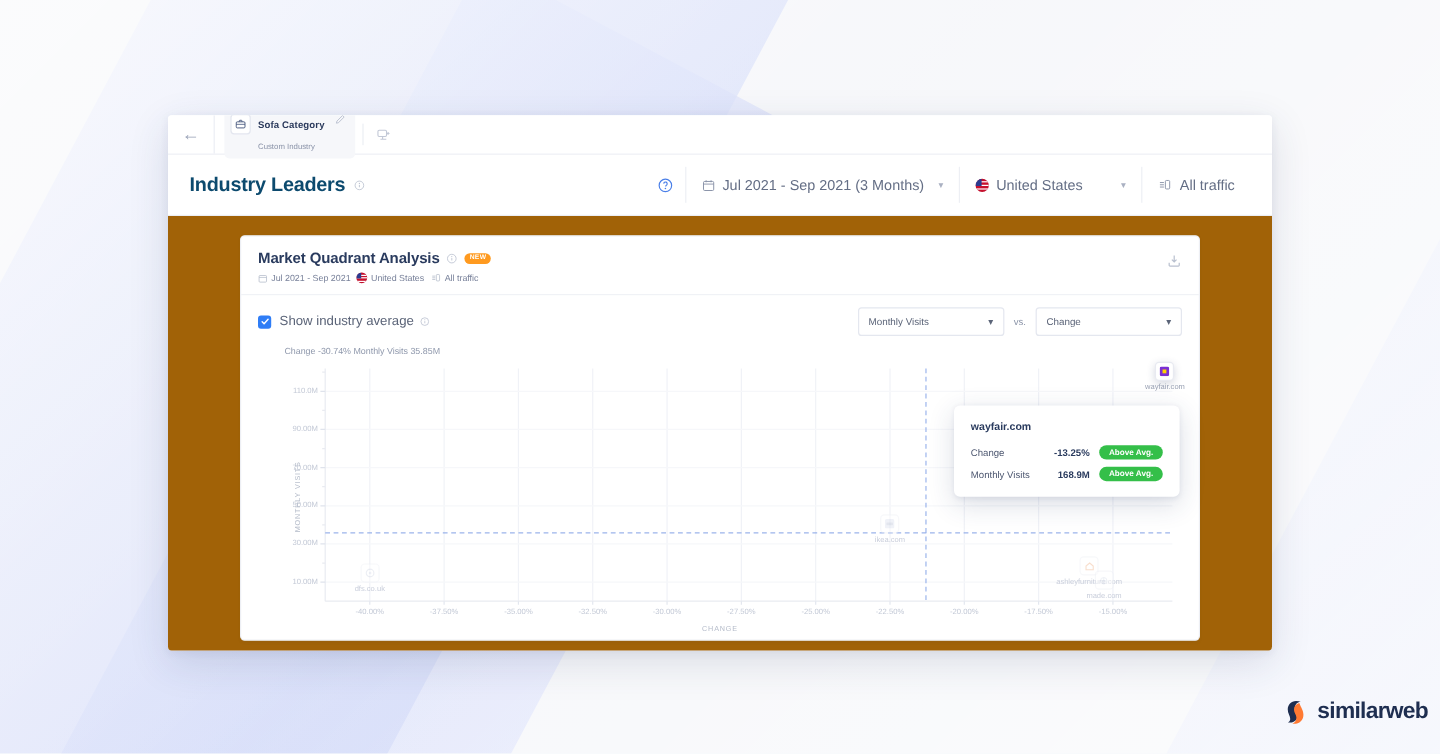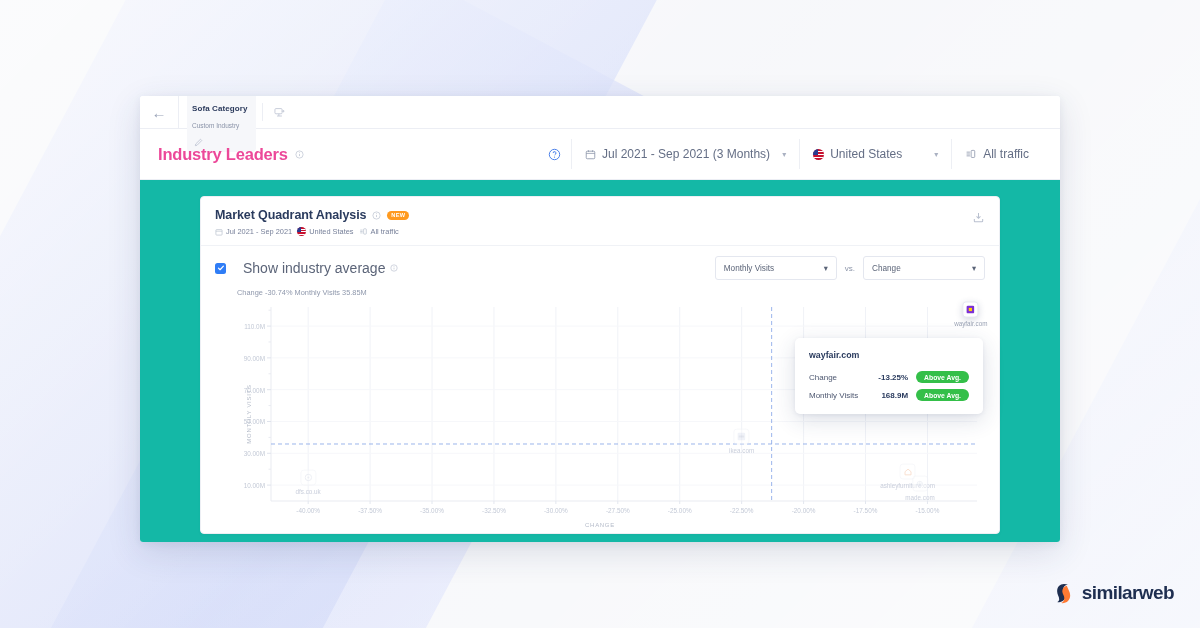--- a/index.html
+++ b/index.html
@@ -31,65 +31,65 @@
     box-shadow:0 10px 34px rgba(40,55,100,.14),0 2px 8px rgba(40,55,100,.07);
     overflow:hidden;
   }
 
   
   .topbar{height:32px;display:flex;align-items:center;border-bottom:1px solid #eceef4;background:#fff;}
   .back-btn{width:38px;height:32px;display:flex;align-items:center;justify-content:center;
     border-right:1px solid #eceef4;cursor:pointer;}
   .back-arrow{color:#9aa3b8;font-size:15px;line-height:1;}
   .crumb{display:flex;align-items:flex-start;gap:6px;background:#f6f7fa;border-radius:4px;
-    padding:3px 8px 3px 5px;margin-left:8px;cursor:pointer;flex-direction:column;}
+    padding:3px 8px 3px 5px;margin-left:8px;cursor:pointer;}
   .crumb-ic{width:15px;height:15px;border-radius:3px;background:#fff;border:1px solid #e3e6ef;
     display:flex;align-items:center;justify-content:center;}
   .crumb-txt{line-height:1.05;}
   .crumb-title{font-size:8px;font-weight:bold;color:#2b3a5c;letter-spacing:.1px;}
   .crumb-sub{font-size:6.5px;color:#8a93a8;margin-top:1px;}
   .crumb-edit{color:#b6bdcd;font-size:9px;margin-left:2px;}
   .crumb-sep{width:1px;height:18px;background:#eceef4;margin:0 4px 0 6px;}
   .compare-ic{margin-left:6px;color:#c2c8d6;display:flex;align-items:center;cursor:pointer;}
 
   
   .pagehead{height:50px;display:flex;align-items:center;padding:0 18px 0 10px;background:#fff;border-bottom:1px solid #eceef4;}
-  .page-title{font-size:16.5px;font-weight:bold;color:#ec4899;letter-spacing:-.2px;}
+  .page-title{font-size:16.5px;font-weight:bold;color:#0c4a6e;letter-spacing:-.2px;}
   .title-info{margin-left:7px;color:#b9c0cf;display:inline-flex;vertical-align:middle;}
   .head-spacer{flex:1;}
   .help-btn{width:34px;display:flex;align-items:center;justify-content:center;color:#4a7fe8;cursor:pointer;}
   .filter-sep{width:1px;height:30px;background:#edeff4;}
   .filter{display:flex;align-items:center;gap:6px;padding:0 13px;height:30px;cursor:pointer;white-space:nowrap;}
   .filter-label{font-size:12px;color:#646e85;}
   .caret{color:#aab1c2;font-size:8px;margin-left:6px;}
   .flag{width:11px;height:11px;border-radius:50%;overflow:hidden;position:relative;
     background:#c8102e;flex:none;box-shadow:0 0 0 .5px rgba(0,0,0,.06) inset;}
   .flag i{position:absolute;left:0;right:0;height:1.5px;background:#fff;}
   .flag b{position:absolute;left:0;top:0;width:5px;height:6px;background:#2a3b8f;}
 
   
-  .content{background:#14b8a6;height:364px;padding:16px 0 0 0;box-sizing:border-box;}
+  .content{background:#a16207;height:364px;padding:16px 0 0 0;box-sizing:border-box;}
   .card{margin:0 60px;background:#fff;border:1px solid #edeff4;border-radius:4px;
     box-shadow:0 1px 3px rgba(40,55,100,.05);height:338px;box-sizing:border-box;display:flex;flex-direction:column;}
 
   .card-head{padding:11px 14px 9px 14px;border-bottom:1px solid #f0f2f6;display:flex;align-items:flex-start;}
   .card-title-row{display:flex;align-items:center;gap:6px;}
   .card-title{font-size:12.5px;font-weight:bold;color:#2a3b5e;letter-spacing:-.1px;}
   .badge-new{background:#ff9a1f;color:#fff;font-size:5.6px;font-weight:bold;border-radius:6px;
     padding:1.5px 4px;letter-spacing:.3px;}
   .card-meta{display:flex;align-items:center;gap:5px;margin-top:5px;}
   .meta-item{display:flex;align-items:center;gap:3px;font-size:7.4px;color:#78819a;}
   .export-btn{margin-left:auto;color:#b9c0cf;cursor:pointer;display:flex;padding-top:3px;}
 
   .card-body{flex:1;display:flex;flex-direction:column;padding:10px 14px 6px 14px;}
   .avgrow{display:flex;align-items:center;}
   .cb{width:11px;height:11px;border-radius:2.5px;background:#2f7df6;display:flex;
     align-items:center;justify-content:center;flex:none;cursor:pointer;}
   .cb svg{display:block;}
-  .avg-label{font-size:14px;color:#5b6478;margin-left:17px;}
+  .avg-label{font-size:11px;color:#5b6478;margin-left:7px;}
   .avg-info{margin-left:5px;color:#b9c0cf;display:flex;}
   .selectors{margin-left:auto;display:flex;align-items:center;gap:8px;}
   .sel{width:104px;height:22px;border:1px solid #e4e7ef;border-radius:3px;background:#fff;
     display:flex;align-items:center;padding:0 8px;cursor:pointer;}
   .sel span{font-size:8.2px;color:#5b6478;}
   .sel .caret{margin-left:auto;}
   .vs{font-size:8px;color:#8c95a9;}
 
   .avg-values{font-size:7.4px;color:#8f98ac;margin:8px 0 0 22px;}
 
@@ -120,21 +120,21 @@
     box-shadow:0 6px 22px rgba(40,55,100,.16),0 1px 4px rgba(40,55,100,.08);
     padding:12px 14px 13px 14px;box-sizing:border-box;}
   .tip-title{font-size:8.8px;font-weight:bold;color:#2a3b5e;margin-bottom:11px;}
   .tip-row{display:flex;align-items:center;margin-top:6px;}
   .tip-k{font-size:8px;color:#4d5770;}
   .tip-v{font-size:8px;color:#2a3b5e;margin-left:auto;font-weight:bold;}
   .tip-b{margin-left:8px;background:#34bf49;color:#fff;font-size:6.8px;font-weight:bold;
     border-radius:9px;padding:2.5px 8px;white-space:nowrap;}
 
   
-  #sw-logo{position:absolute;right:26px;bottom:24px;display:flex;align-items:center;gap:7px;}
+  #sw-logo{position:absolute;right:10px;bottom:24px;display:flex;align-items:center;gap:7px;}
   .sw-word{font-size:19px;font-weight:bold;color:#1e2e50;letter-spacing:-.6px;}
 </style>
 </head>
 <body>
 
 <div id="page-bg">
   <div class="bg-band"></div>
   <div class="bg-band2"></div>
   <div class="bg-band3"></div>
   <div class="bg-wash"></div>

